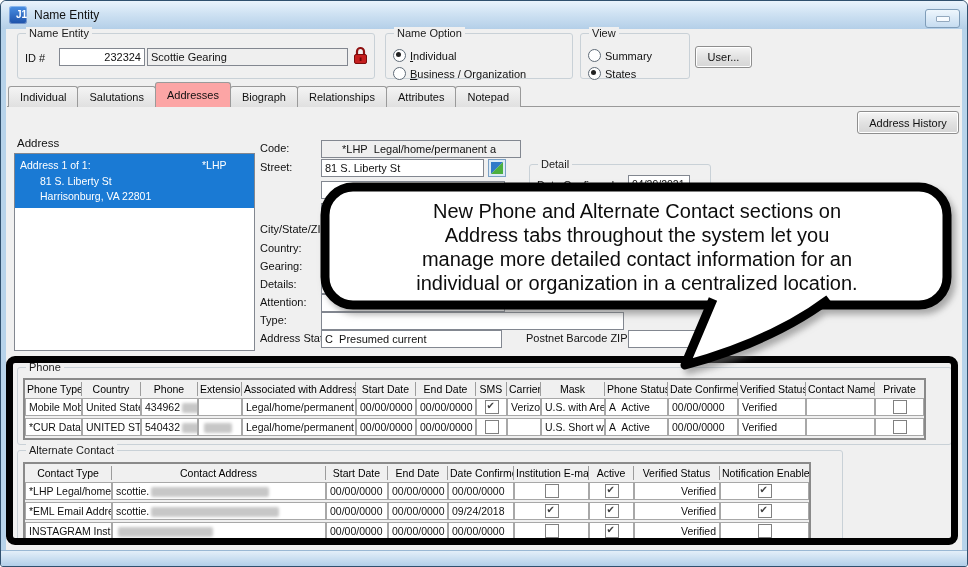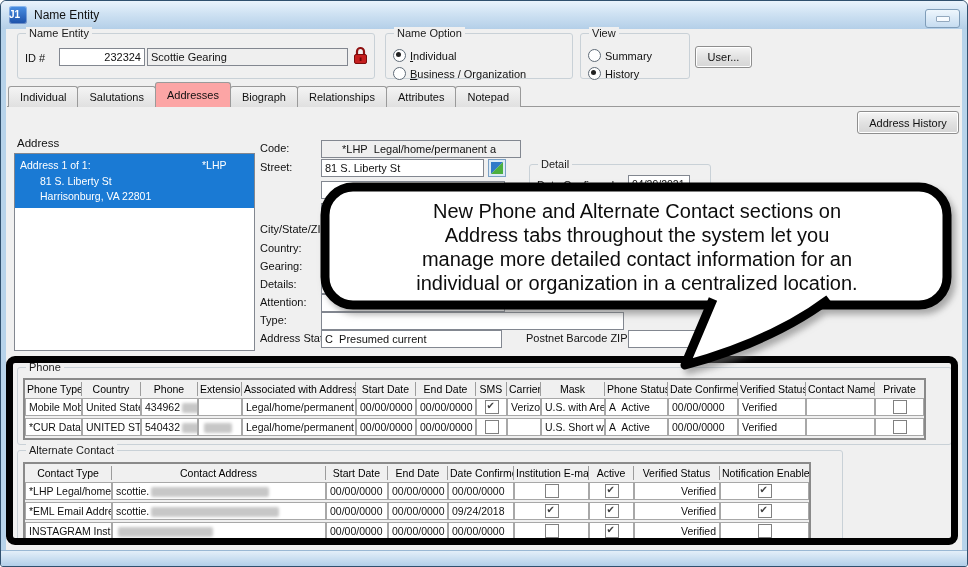--- a/index.html
+++ b/index.html
@@ -3,21 +3,21 @@
 <meta charset="utf-8">
 <style>
   html,body{margin:0;padding:0;background:#fff;font-family:"Liberation Sans",sans-serif;}
   .window{position:relative;width:966px;height:565px;background:#f0f0f0;border:1px solid #30506e;
           border-radius:6px 6px 3px 3px;overflow:hidden;}
   
   .titlebar{position:absolute;left:0;top:0;width:100%;height:28px;
             background:linear-gradient(#eaf3fc,#cfe2f3 45%,#b4cfe8);border-radius:5px 5px 0 0;}
   .app-icon{position:absolute;left:8px;top:5px;width:18px;height:18px;border-radius:3px;
             background:linear-gradient(#4a90e4,#1d50a8);color:#fff;font-size:10px;font-weight:bold;
-            text-align:left;line-height:18px;box-shadow:inset 0 0 0 1px rgba(255,255,255,.35);}
+            text-align:right;line-height:18px;box-shadow:inset 0 0 0 1px rgba(255,255,255,.35);}
   .title-text{position:absolute;left:33px;top:7px;font-size:12px;color:#111;}
   .btn-min{position:absolute;right:7px;top:8px;width:33px;height:17px;border:1px solid #7f9db9;border-radius:3px;
            background:linear-gradient(#eef6fd,#c6dcf0);}
   .btn-min span{position:absolute;left:10px;top:6px;width:12px;height:4px;background:#f7fbff;border:1px solid #93a9bf;border-radius:1px;}
   .side-l,.side-r{position:absolute;top:28px;bottom:14px;width:5px;background:#b7d3ea;}
   .side-l{left:0}.side-r{right:0}
   .frame-bottom{position:absolute;left:0;bottom:0;width:100%;height:15px;
                 background:linear-gradient(#e4eff9,#b2cfe9);border-top:1px solid #9ab8d4;}
   
   .groupbox{position:absolute;border:1px solid #c9d1d7;border-radius:3px;}
@@ -101,21 +101,21 @@
         </label></div>
   </div>
 
   <div class="groupbox" style="left:579px;top:32px;width:108px;height:44px;">
     <span class="legend">View</span>
     <div style="position:absolute;left:7px;top:14px;"><label class="radio">
           <span class="rb"></span>
           <span>Summary</span>
         </label><label class="radio">
           <span class="rb on"></span>
-          <span>History</span>
+          <span>States</span>
         </label></div>
   </div>
 
   <button class="button" style="left:694px;top:45px;width:57px;height:22px;">User...</button>
 
   <div class="tabstrip" id="tabstrip">
       <div class="tab">Individual</div>
       <div class="tab">Salutations</div>
       <div class="tab active">Addresses</div>
       <div class="tab">Biograph</div>

